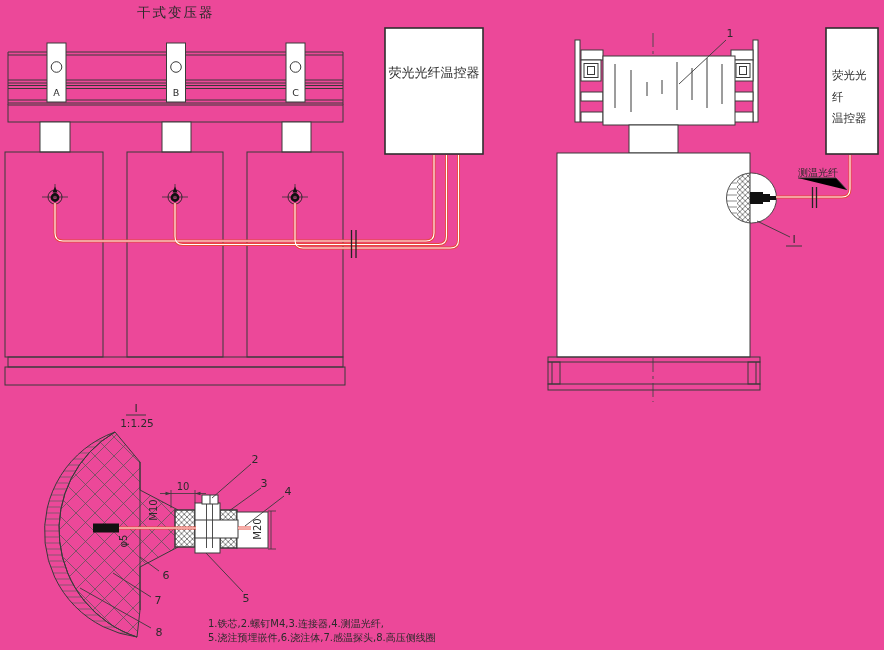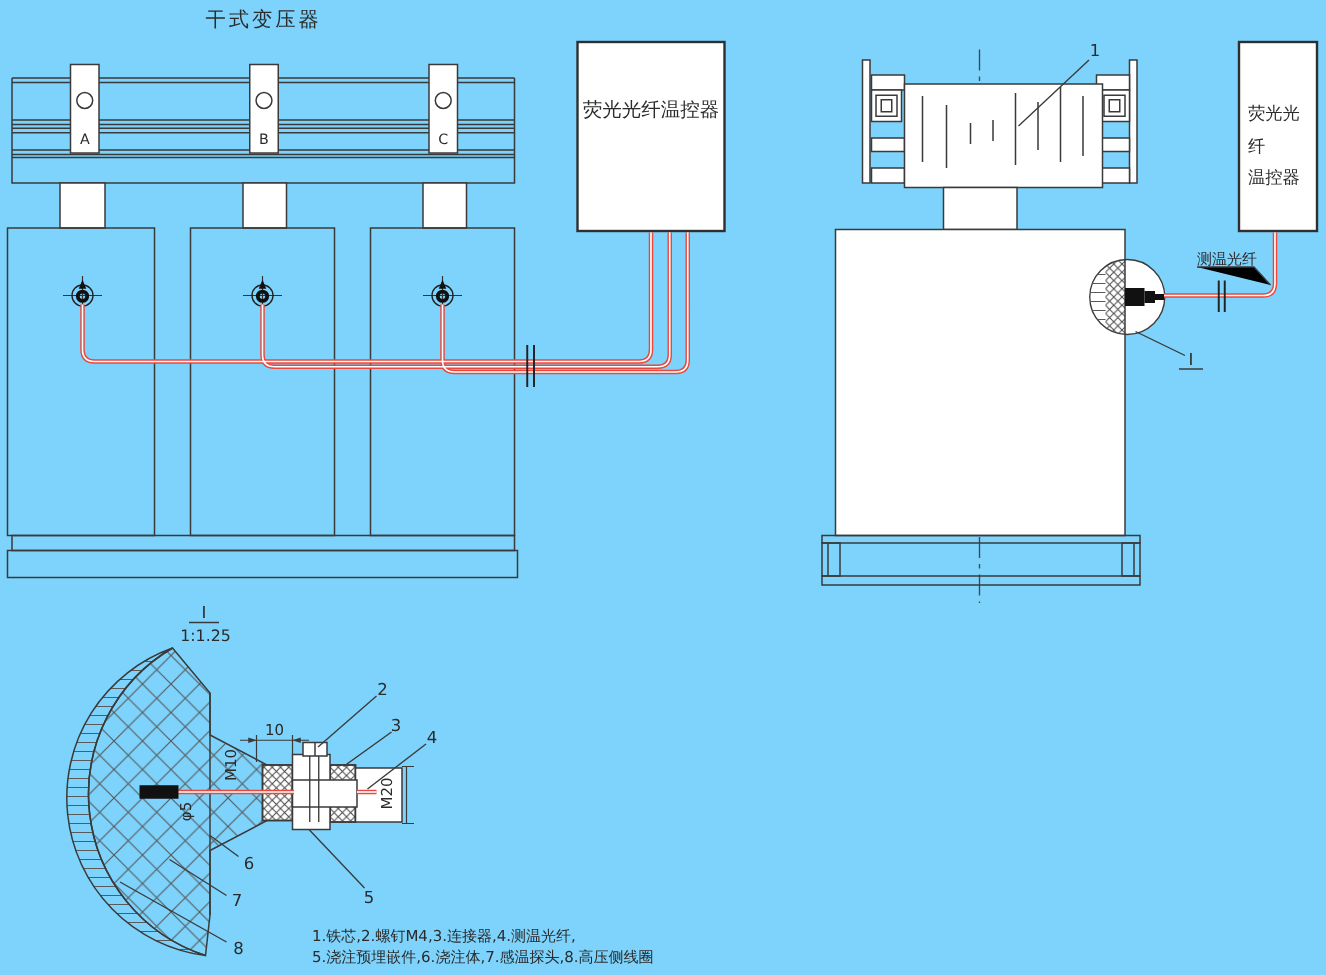--- a/index.html
+++ b/index.html
@@ -1,16 +1,16 @@
 <!DOCTYPE html>
 <html><head>
 <meta charset="utf-8">
 <style>
   html,body{margin:0;padding:0;background:#fff;}
-  .canvas{position:relative;width:884px;height:650px;background:#7dd3fc;overflow:hidden;
+  .canvas{position:relative;width:884px;height:650px;background:#ec4899;overflow:hidden;
           font-family:"DejaVu Sans",sans-serif;}
   svg text{font-family:"DejaVu Sans",sans-serif;fill:#2b2b2b;}
 </style>
 </head>
 <body>
 
 <div class="canvas">
 <svg width="884" height="650" viewBox="0 0 884 650">
   <defs>
     <pattern id="hatchH" width="6" height="6" patternUnits="userSpaceOnUse">

